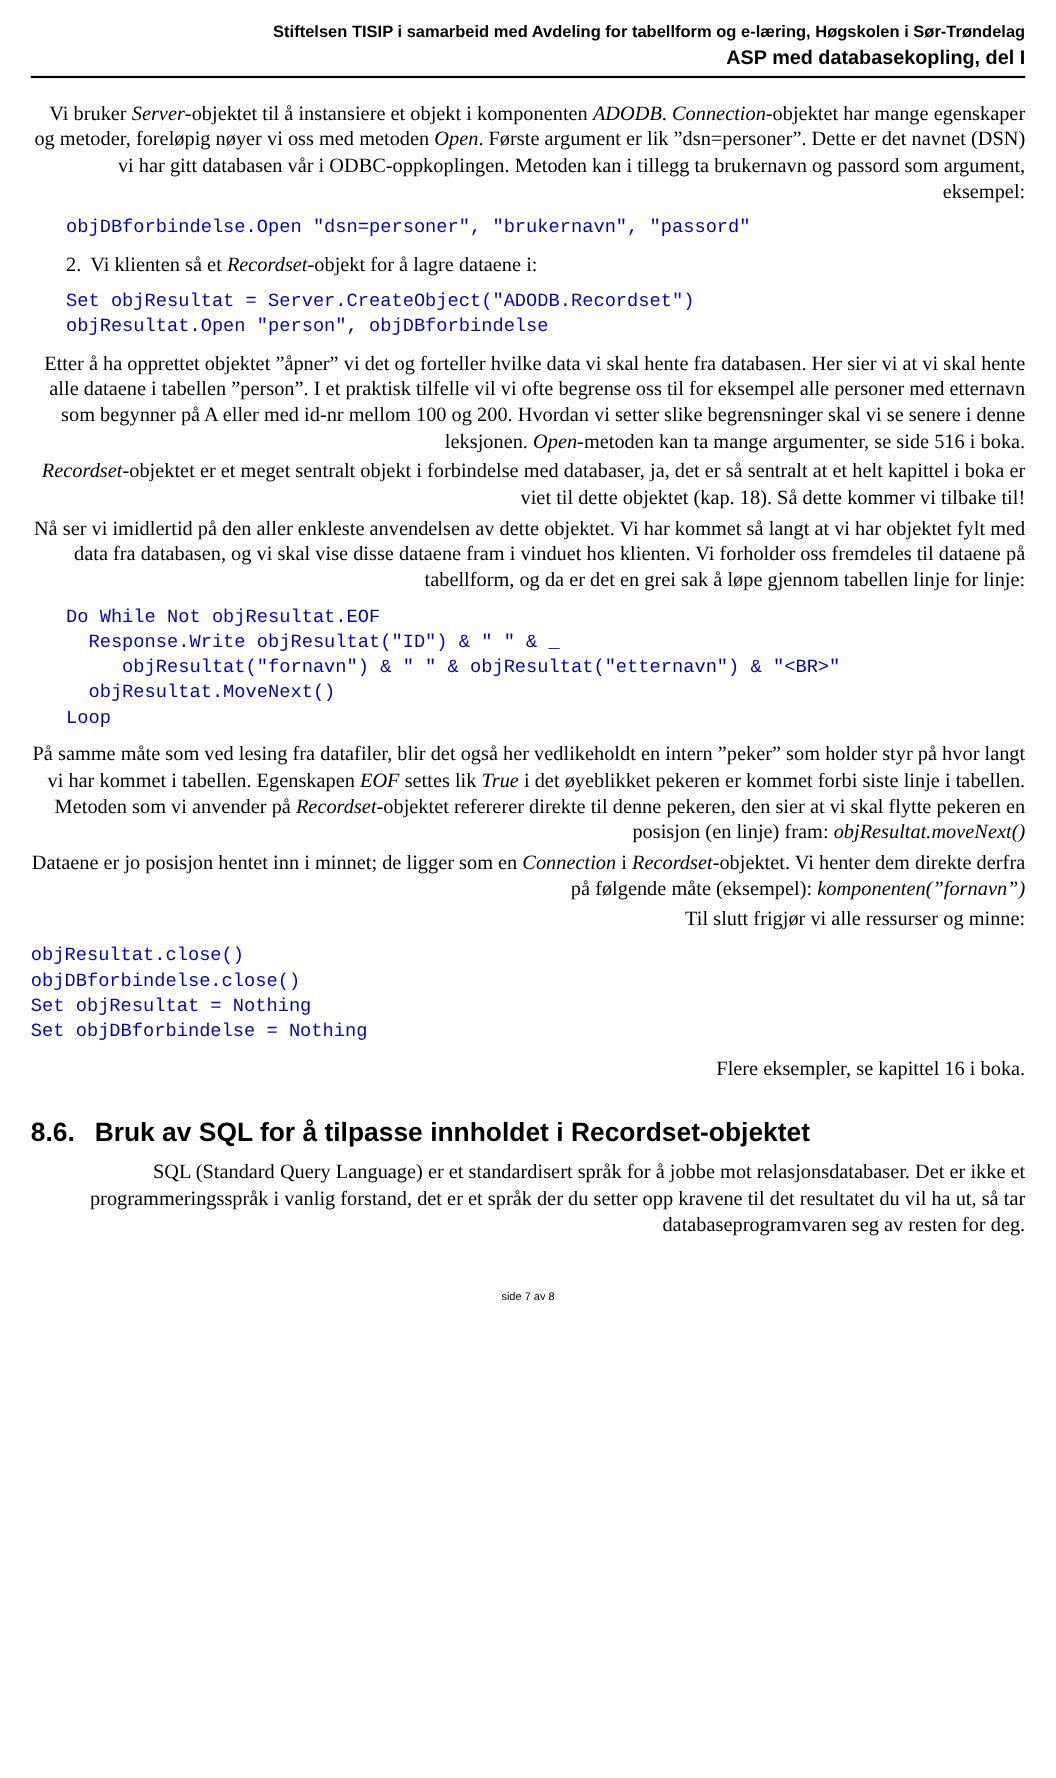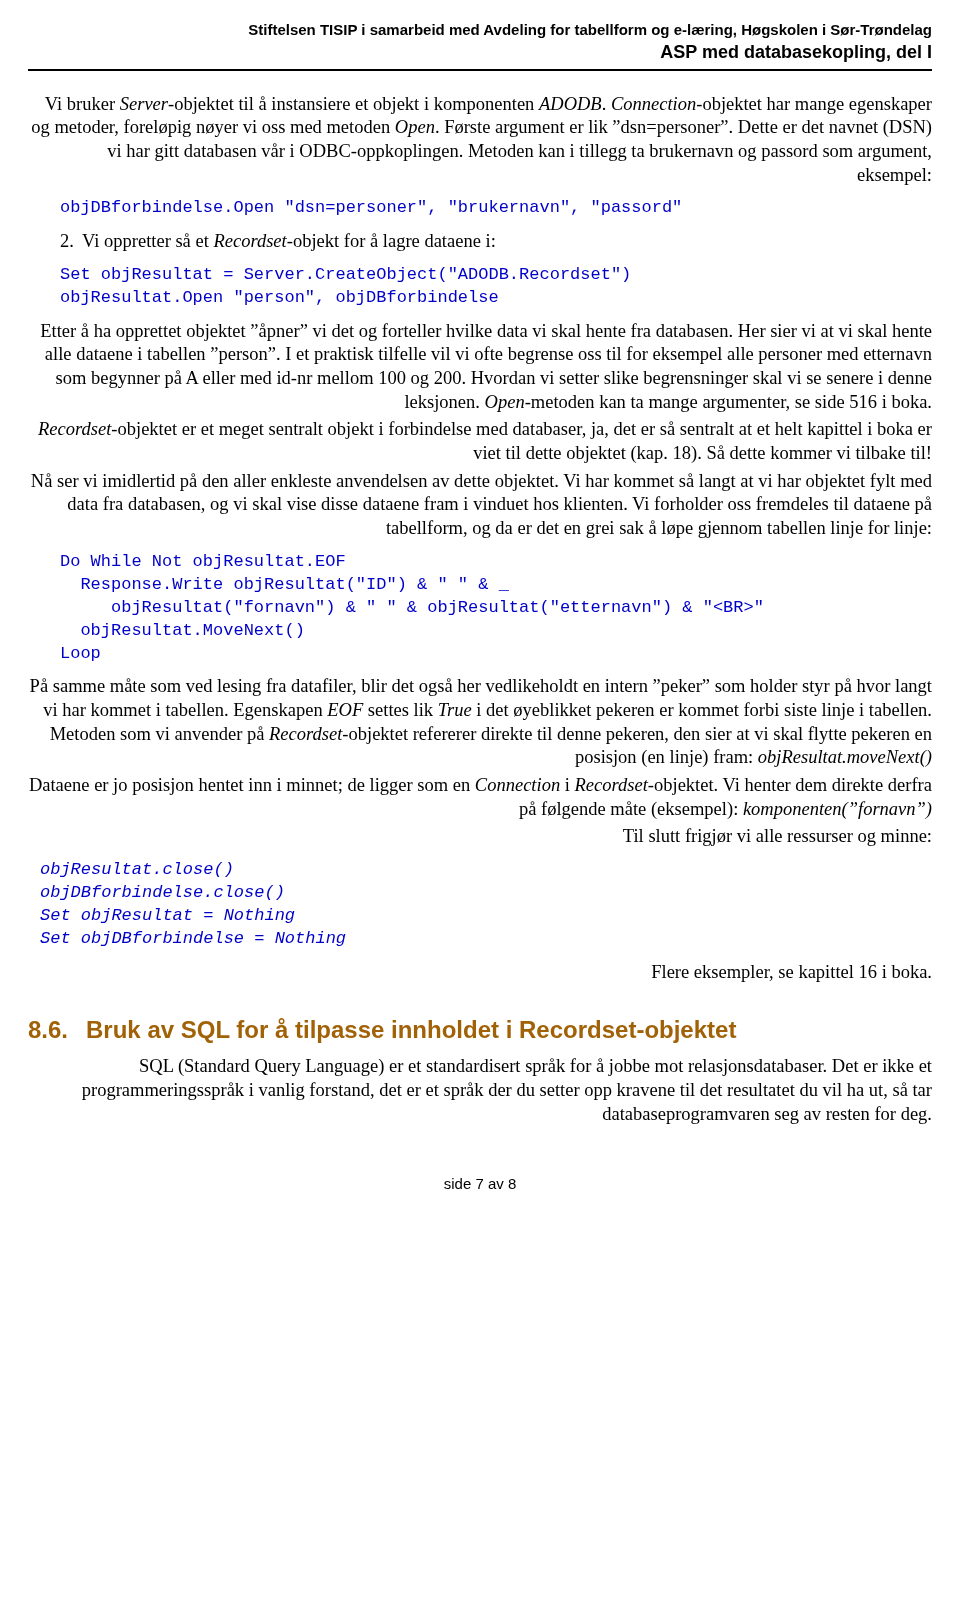--- a/index.html
+++ b/index.html
@@ -35,51 +35,51 @@
   .italic { font-style: italic; }
   .indent1 { margin-left: 32px; }
   .code {
     font-family: "Courier New", Courier, monospace;
     font-size: 17px;
     color: #0000c8;
     white-space: pre;
     margin: 10px 0 10px 32px;
     line-height: 1.35;
   }
-  .code.no-indent { margin-left: 12px; font-style: italic; }
+  .code.no-indent { margin-left: 0; }
   ol.numbered {
     list-style: none;
     padding: 0;
     margin: 0 0 0 32px;
   }
   ol.numbered > li {
     position: relative;
     padding-left: 22px;
     margin-bottom: 2px;
   }
   ol.numbered > li .num {
     position: absolute;
     left: 0;
     top: 0;
   }
   h2.section {
     font-family: Arial, Helvetica, sans-serif;
-    color: #a16207;
+    color: #000000;
     font-size: 24px;
     font-weight: bold;
     margin: 30px 0 10px 0;
   }
   h2.section .secnum {
     display: inline-block;
     margin-right: 18px;
   }
   .footer {
     text-align: center;
     font-family: Arial, Helvetica, sans-serif;
-    font-size: 15px;
+    font-size: 10px;
     margin-top: 48px;
   }
 </style>
 </head>
 <body>
 
 <div class="header-right">
   <div class="line1">Stiftelsen TISIP i samarbeid med Avdeling for tabellform og e-læring, Høgskolen i Sør-Trøndelag</div>
   <div class="line2">ASP med databasekopling, del I</div>
 </div>
@@ -87,21 +87,21 @@
 
 <p class="body indent1">
   <span>Vi bruker </span><span class="italic">Server</span><span>-objektet til å instansiere et objekt i komponenten </span><span class="italic">ADODB</span><span>. </span><span class="italic">Connection</span><span>-objektet har mange egenskaper og metoder, foreløpig nøyer vi oss med metoden </span><span class="italic">Open</span><span>. Første argument er lik ”dsn=personer”. Dette er det navnet (DSN) vi har gitt databasen vår i ODBC-oppkoplingen. Metoden kan i tillegg ta brukernavn og passord som argument, eksempel:</span>
 </p>
 
 <div class="code">objDBforbindelse.Open "dsn=personer", "brukernavn", "passord"</div>
 
 <ol class="numbered">
   <li>
     <span class="num">2.</span>
-    <span>Vi oppretter så et </span><span class="italic">Recordset</span><span>-objekt for å lagre dataene i:</span>
+    <span>Vi klienten så et </span><span class="italic">Recordset</span><span>-objekt for å lagre dataene i:</span>
   </li>
 </ol>
 
 <div class="code">Set objResultat = Server.CreateObject("ADODB.Recordset")
 objResultat.Open "person", objDBforbindelse</div>
 
 <p class="body indent1">
   <span>Etter å ha opprettet objektet ”åpner” vi det og forteller hvilke data vi skal hente fra databasen. Her sier vi at vi skal hente alle dataene i tabellen ”person”. I et praktisk tilfelle vil vi ofte begrense oss til for eksempel alle personer med etternavn som begynner på A eller med id-nr mellom 100 og 200. Hvordan vi setter slike begrensninger skal vi se senere i denne leksjonen. </span><span class="italic">Open</span><span>-metoden kan ta mange argumenter, se side 516 i boka.</span>
 </p>
 

